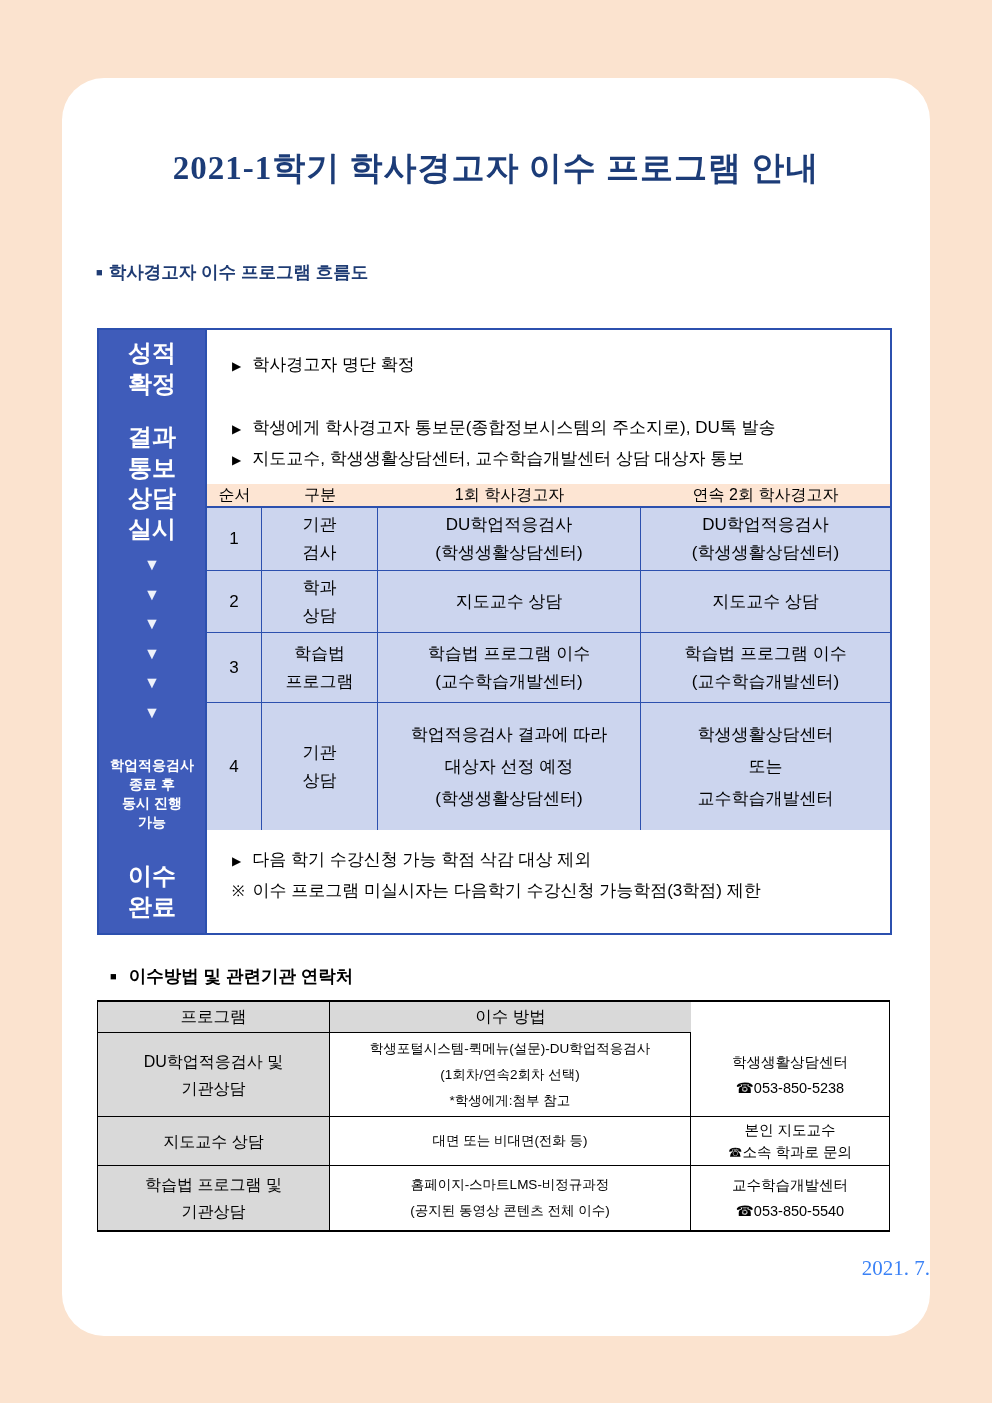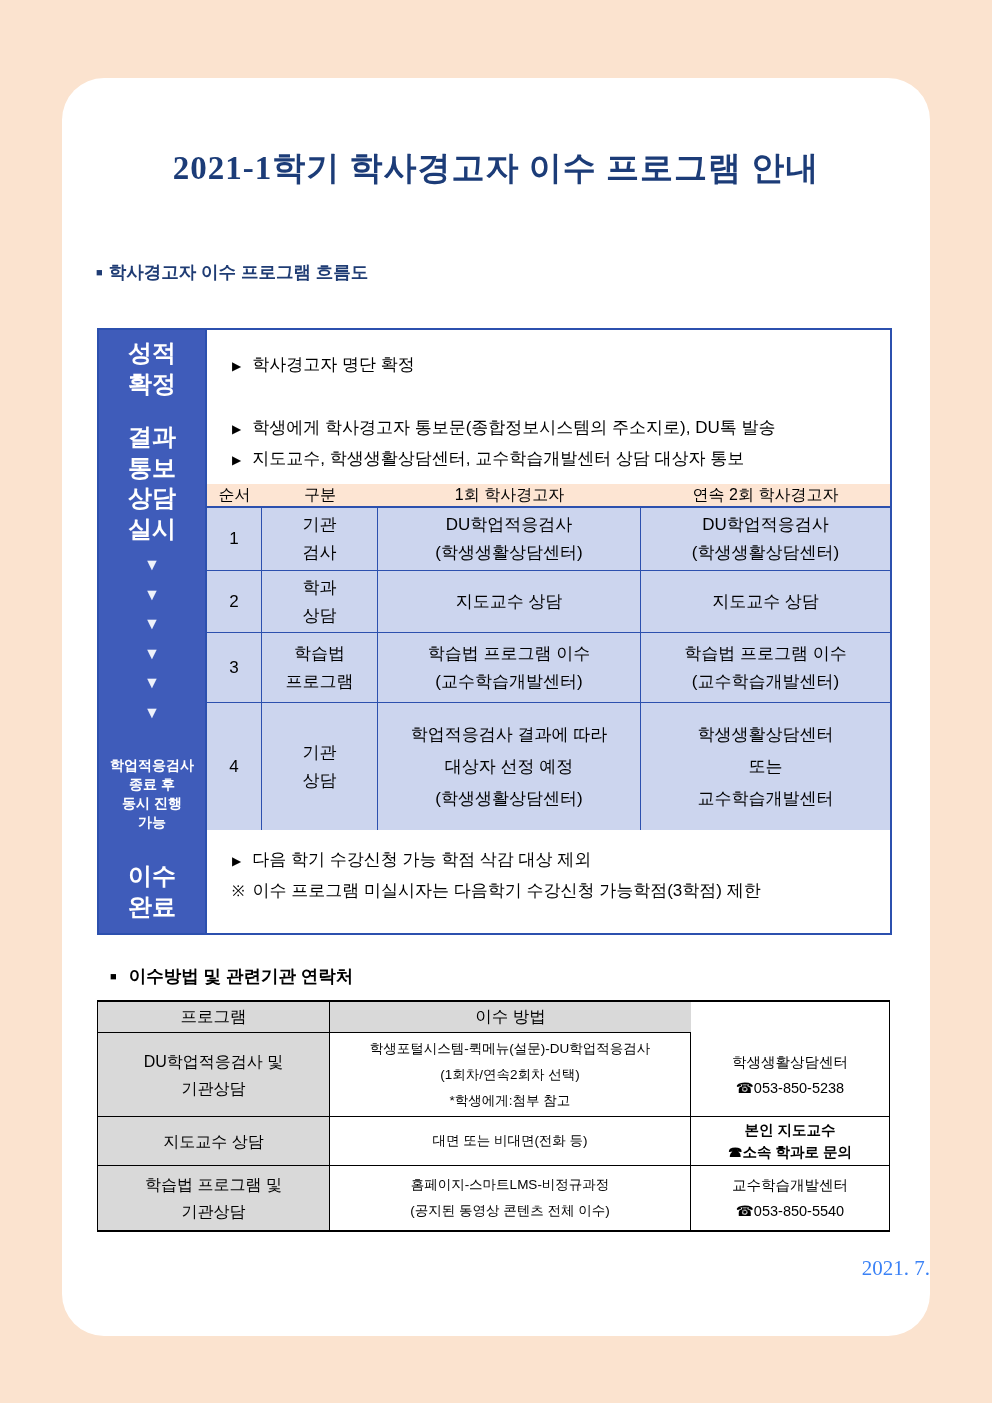--- a/index.html
+++ b/index.html
@@ -112,21 +112,21 @@
   .ktab-row:last-child .kcell { border-bottom:none; }
   .ktab-head { height:31px; }
   .ktab-head .kcell { background:#d9d9d9; font-size:16.5px; }
   .kr-1 { height:84px; } .kr-2 { height:49px; } .kr-3 { height:64px; }
   .kcell.prog { background:#d9d9d9; font-size:16px; }
   .kcell.prog div { line-height:27px;text-align:center; }
   .kcell.method { font-size:13.5px; }
   .kcell.method div { line-height:26px; }
   .kcell.org { font-size:14.5px; }
   .kcell.org div { line-height:26px; }
-  .kr-2 .kcell.org div { line-height:22px;font-weight:bold; }
+  .kr-2 .kcell.org div { line-height:22px; }
   
   .footer-date {
     position:absolute; left:0; top:1178px; width:100%;
     text-align:right; font-family:"Liberation Serif", serif;
     font-size:21px; color:#3b82f6;
   }
 </style>
 </head>
 <body>
 

